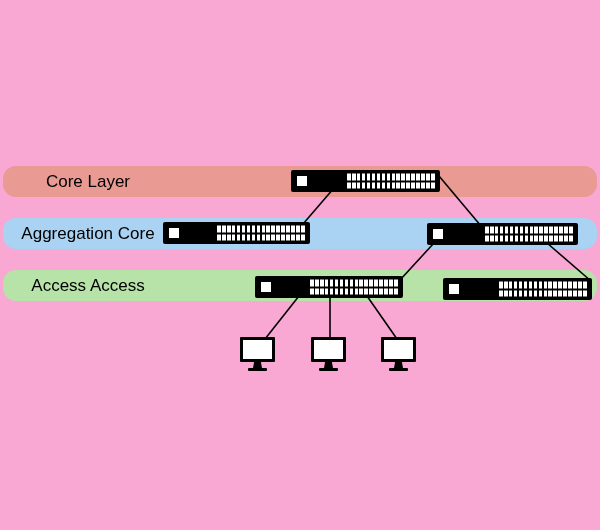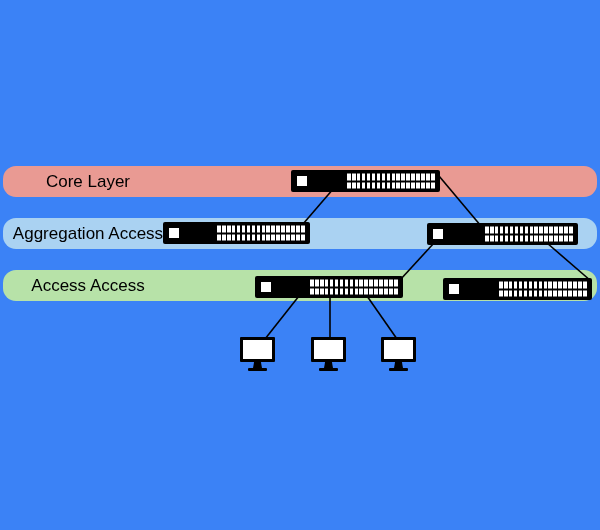--- a/index.html
+++ b/index.html
@@ -1,20 +1,20 @@
 <!DOCTYPE html>
 <html><head>
 <meta charset="utf-8">
 <style>
   html, body { margin: 0; padding: 0; background: #fff; }
   .canvas {
     position: relative;
     width: 600px;
     height: 530px;
-    background: #3b82f6;
+    background: #f9a8d4;
     overflow: hidden;
     font-family: "Liberation Sans", sans-serif;
   }
 
   
   .band {
     position: absolute;
     left: 3px;
     width: 594px;
     height: 31px;
@@ -117,21 +117,21 @@
 </style>
 </head>
 <body>
 
 <div class="canvas">
 
   <div class="band band-core" style="background-color: rgb(233, 154, 147);">
     <span class="band-label">Core Layer</span>
   </div>
   <div class="band band-agg" style="background-color: rgb(170, 210, 242);">
-    <span class="band-label">Aggregation Access</span>
+    <span class="band-label">Aggregation Core</span>
   </div>
   <div class="band band-access" style="background-color: rgb(183, 226, 168);">
     <span class="band-label">Access Access</span>
   </div>
 
   <svg class="links" viewBox="0 0 600 530">
     <line x1="334" y1="188" x2="303" y2="224"></line>
     <line x1="439" y1="176" x2="481" y2="226"></line>
     <line x1="434" y1="243" x2="400" y2="280"></line>
     <line x1="547" y1="243" x2="591" y2="281"></line>

